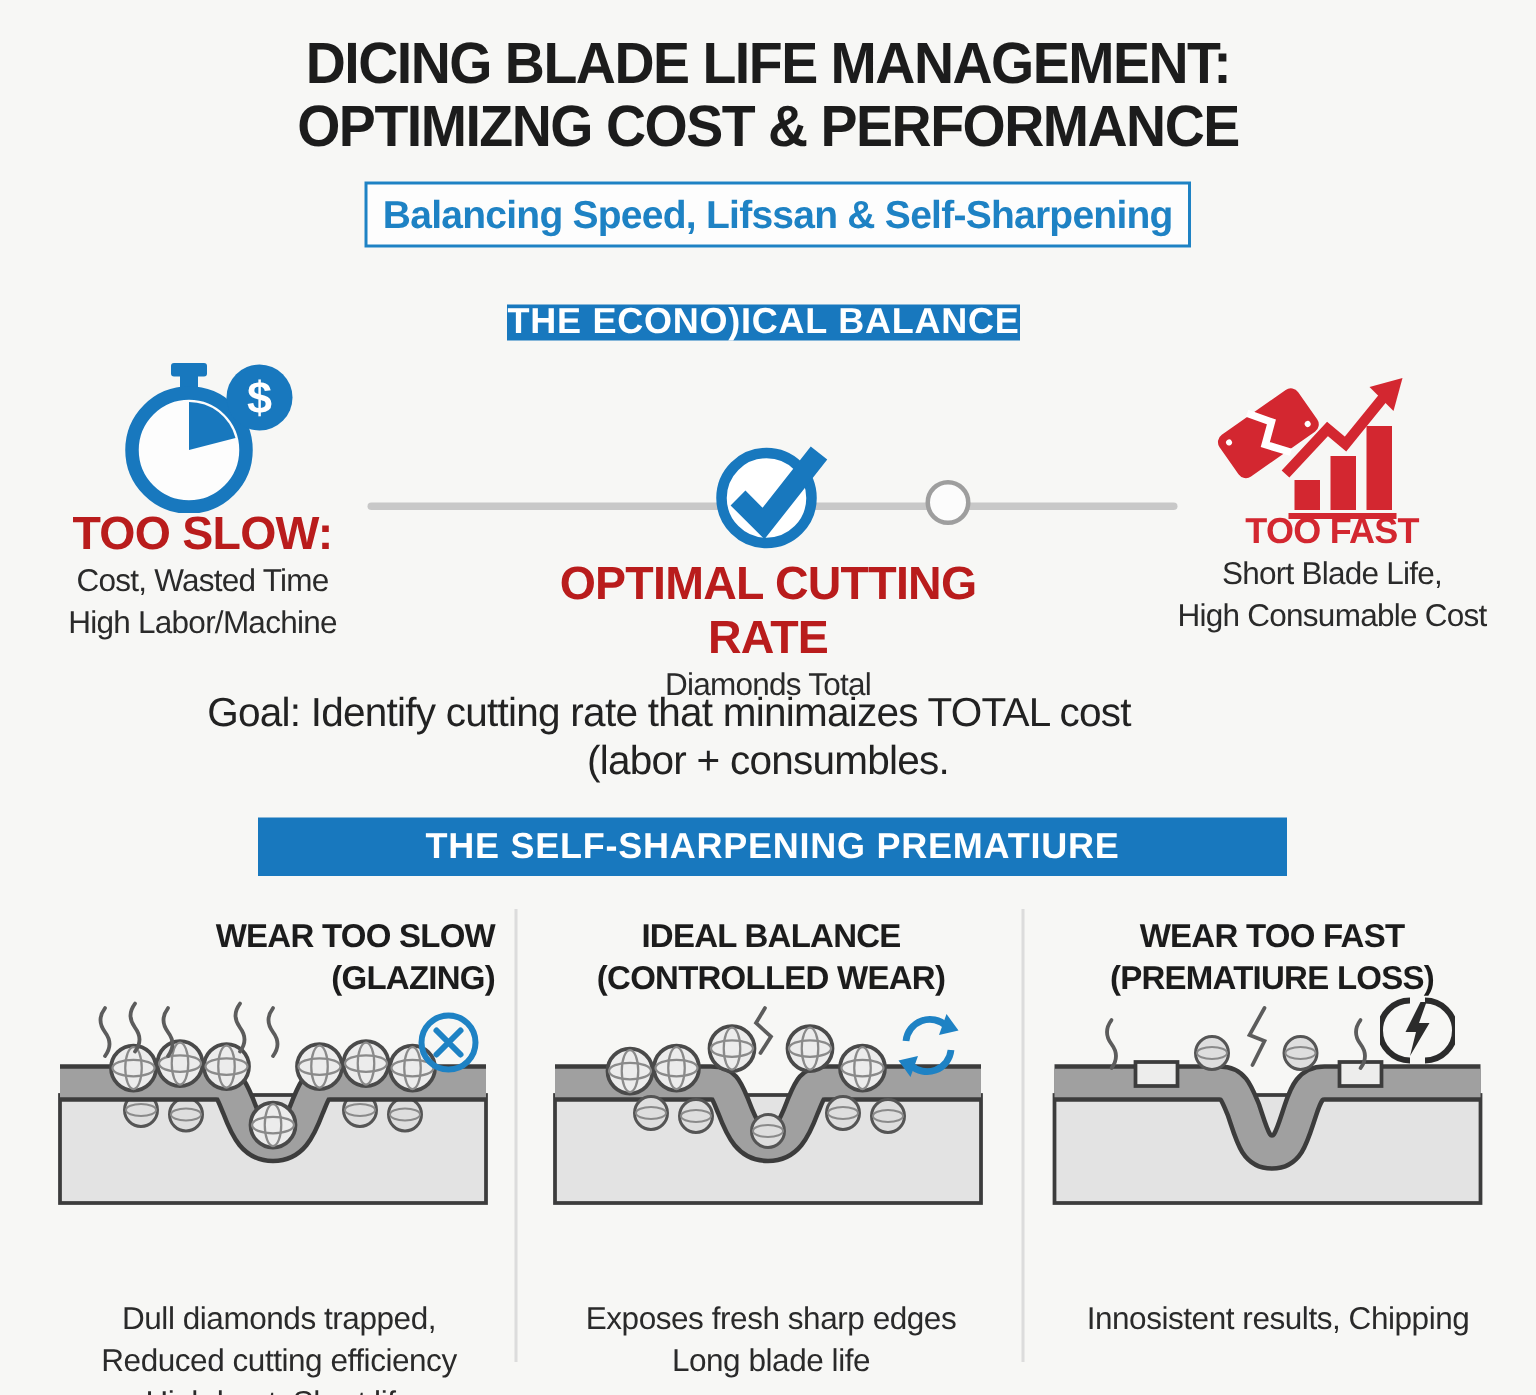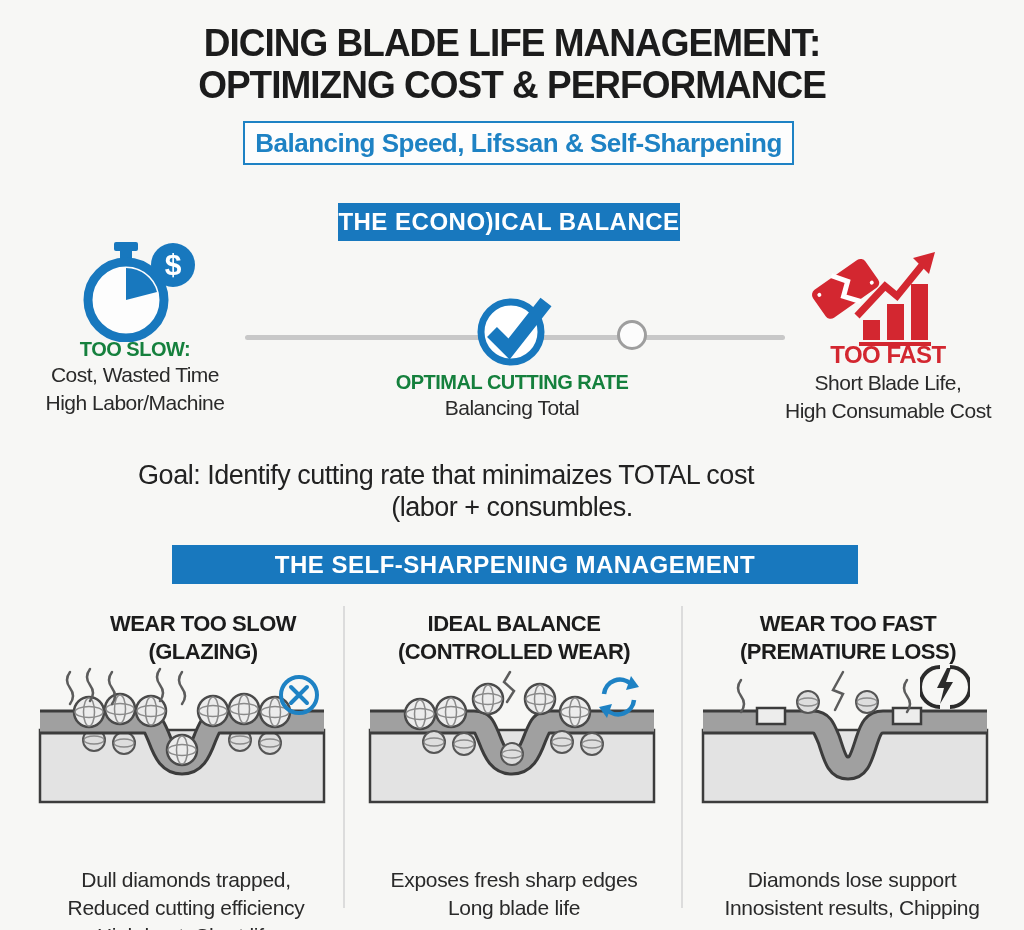--- a/index.html
+++ b/index.html
@@ -28,34 +28,34 @@
   .subtitle-text {
     color:#1e82c4; font-weight:700; font-size:26px; letter-spacing:-0.5px;
   }
 
   
   .banner {
     background:#1878be; color:#ffffff; font-weight:700;
     display:flex; align-items:center; justify-content:center;
     letter-spacing:0.5px;
   }
-  .banner-1 { left:338px; top:203px; width:342px; height:38px; font-size:24px; }
+  .banner-1 { left:338px; top:203px; width:342px; height:24px; font-size:24px; }
   .banner-2 { left:172px; top:545px; width:686px; height:39px; font-size:24px; }
 
   
   .slider-track {
     left:245px; top:335px; width:540px; height:5px;
     background:#c8c8c8; border-radius:3px;
   }
   .empty-knob {
     left:617px; top:320px; width:30px; height:30px;
     background:#fcfcfc; border:3px solid #9e9e9e; border-radius:50%;
   }
   .side-label { width:260px; }
-  .h-dark { font-weight:700; font-size:20px; color:#15803d; letter-spacing:-0.5px;text-align:center; }
+  .h-dark { font-weight:700; font-size:31px; color:#b91c1c; letter-spacing:-0.5px;text-align:center; }
   .h-red  { font-weight:700; font-size:24px; color:#d32730; letter-spacing:-0.5px; }
   .body-line { font-size:21px; color:#2a2a2a; line-height:28px; letter-spacing:-0.5px; }
 
   .goal-line1 { left:0; top:460px; width:892px; font-size:27px; letter-spacing:-0.5px; color:#222;text-align:center; }
   .goal-line2 { left:0; top:492px; width:1024px; font-size:27px; letter-spacing:-0.5px; color:#222; }
 
   
   .col-head { font-weight:700; font-size:22px; color:#1c1c1c; letter-spacing:-0.5px; line-height:28px; }
   .col-desc { font-size:21px; color:#2a2a2a; line-height:28px; letter-spacing:-0.3px;margin-top:48px; }
   .v-divider { width:2px; background:#dcdcdc; top:606px; height:302px; }
@@ -100,21 +100,21 @@
   </svg>
 </div>
 <div class="abs ctr side-label" style="left:5px; top:338px;">
   <div class="h-dark">TOO SLOW:</div>
   <div class="body-line">Cost, Wasted Time</div>
   <div class="body-line">High Labor/Machine</div>
 </div>
 
 <div class="abs ctr" style="left:362px; top:371px; width:300px;">
   <div class="h-dark">OPTIMAL CUTTING RATE</div>
-  <div class="body-line">Balancing Total</div>
+  <div class="body-line">Diamonds Total</div>
 </div>
 
 <div class="abs" style="left:805px; top:246px;">
   <svg width="145" height="100" viewBox="0 0 145 100">
     <g transform="rotate(-35 40 42)">
       <rect x="8" y="26" width="64" height="34" rx="6" fill="#d32730"></rect>
       <circle cx="15" cy="33" r="2" fill="#ffffff"></circle>
       <circle cx="65" cy="53" r="2" fill="#ffffff"></circle>
       <path d="M36,24 L46,38 L34,48 L45,62" fill="none" stroke="#ffffff" stroke-width="5"></path>
     </g>
@@ -129,27 +129,27 @@
 <div class="abs ctr" style="left:763px; top:341px; width:250px;">
   <div class="h-red">TOO FAST</div>
   <div class="body-line">Short Blade Life,</div>
   <div class="body-line">High Consumable Cost</div>
 </div>
 
 <div class="abs ctr goal-line1">Goal: Identify cutting rate that minimaizes TOTAL cost</div>
 <div class="abs ctr goal-line2">(labor + consumbles.</div>
 
 <div class="abs banner banner-2">
-  <span>THE SELF-SHARPENING MANAGEMENT</span>
+  <span>THE SELF-SHARPENING PREMATIURE</span>
 </div>
 
 <div class="abs v-divider" style="left:343px;"></div>
 <div class="abs v-divider" style="left:681px;"></div>
 
-<div class="abs ctr col-head" style="left:47px; top:610px; width:312px;">
+<div class="abs ctr col-head" style="left:18px; top:610px; width:312px;text-align:right;">
   <div>WEAR TOO SLOW</div>
   <div>(GLAZING)</div>
 </div>
 <div class="abs ctr col-head" style="left:358px; top:610px; width:312px;">
   <div>IDEAL BALANCE</div>
   <div>(CONTROLLED WEAR)</div>
 </div>
 <div class="abs ctr col-head" style="left:692px; top:610px; width:312px;">
   <div>WEAR TOO FAST</div>
   <div>(PREMATIURE LOSS)</div>
@@ -252,15 +252,14 @@
 <div class="abs ctr col-desc" style="left:30px; top:818px; width:312px;">
   <div>Dull diamonds trapped,</div>
   <div>Reduced cutting efficiency</div>
   <div>High heat, Short life</div>
 </div>
 <div class="abs ctr col-desc" style="left:358px; top:818px; width:312px;">
   <div>Exposes fresh sharp edges</div>
   <div>Long blade life</div>
 </div>
 <div class="abs ctr col-desc" style="left:692px; top:818px; width:320px;">
-  <div>Diamonds lose support</div>
   <div>Innosistent results, Chipping</div>
 </div>
 
 </body></html>

